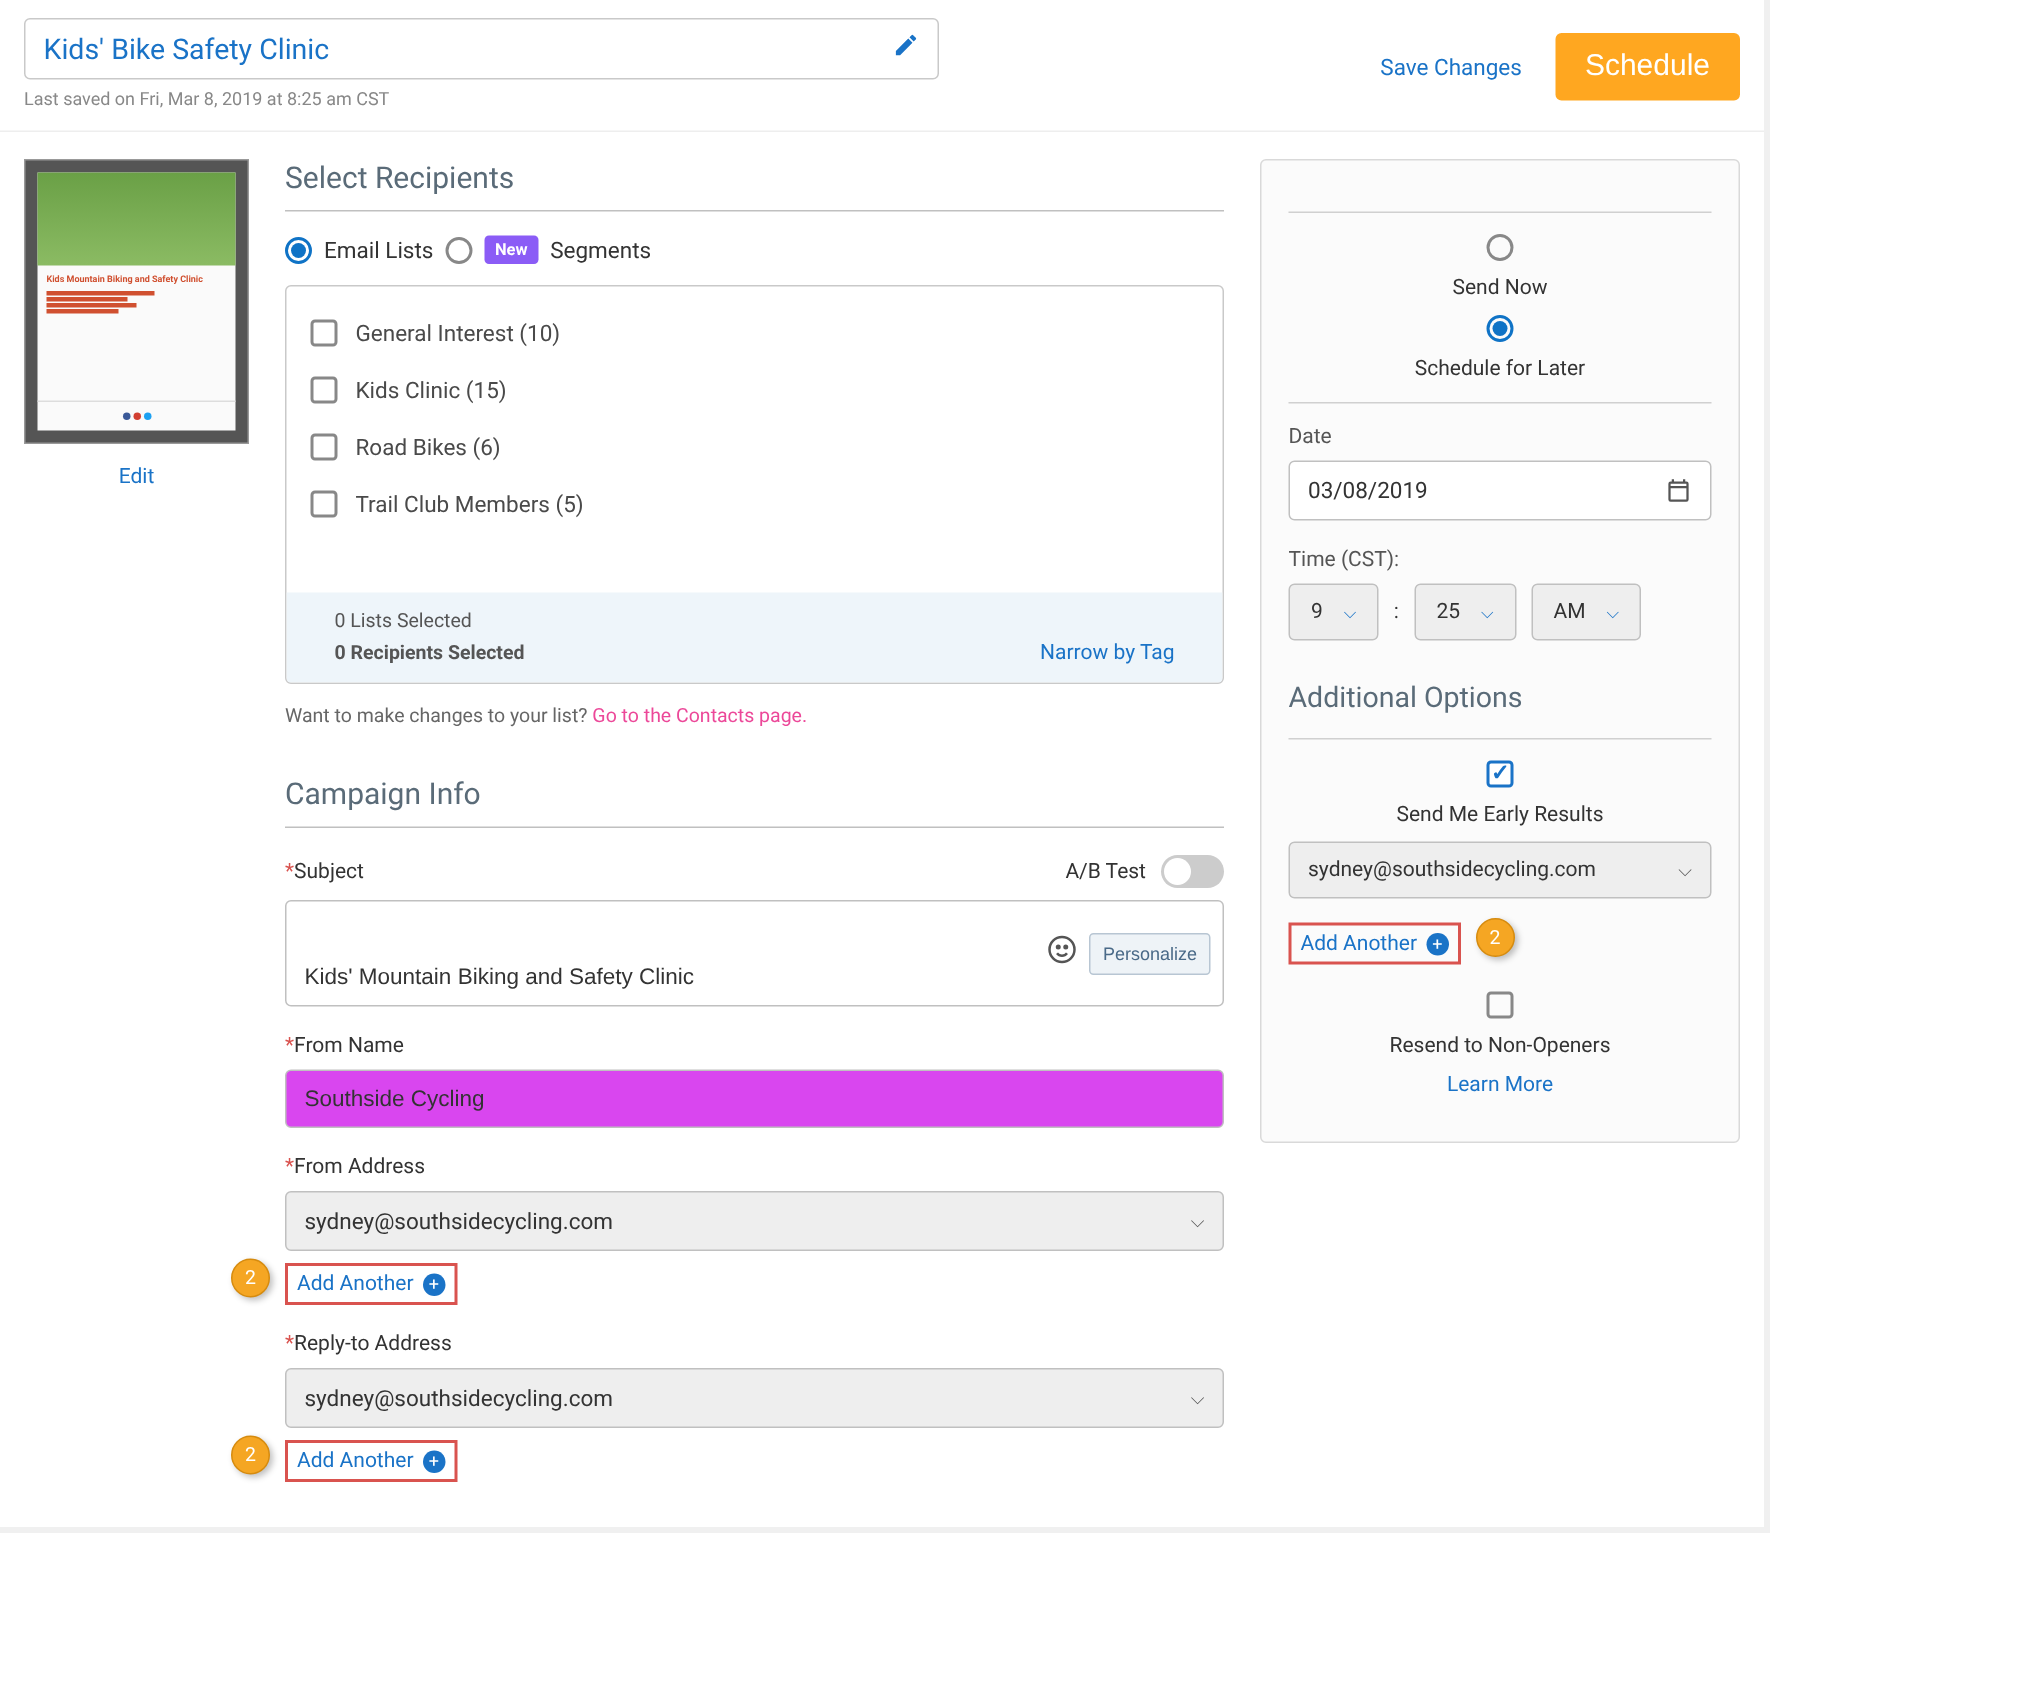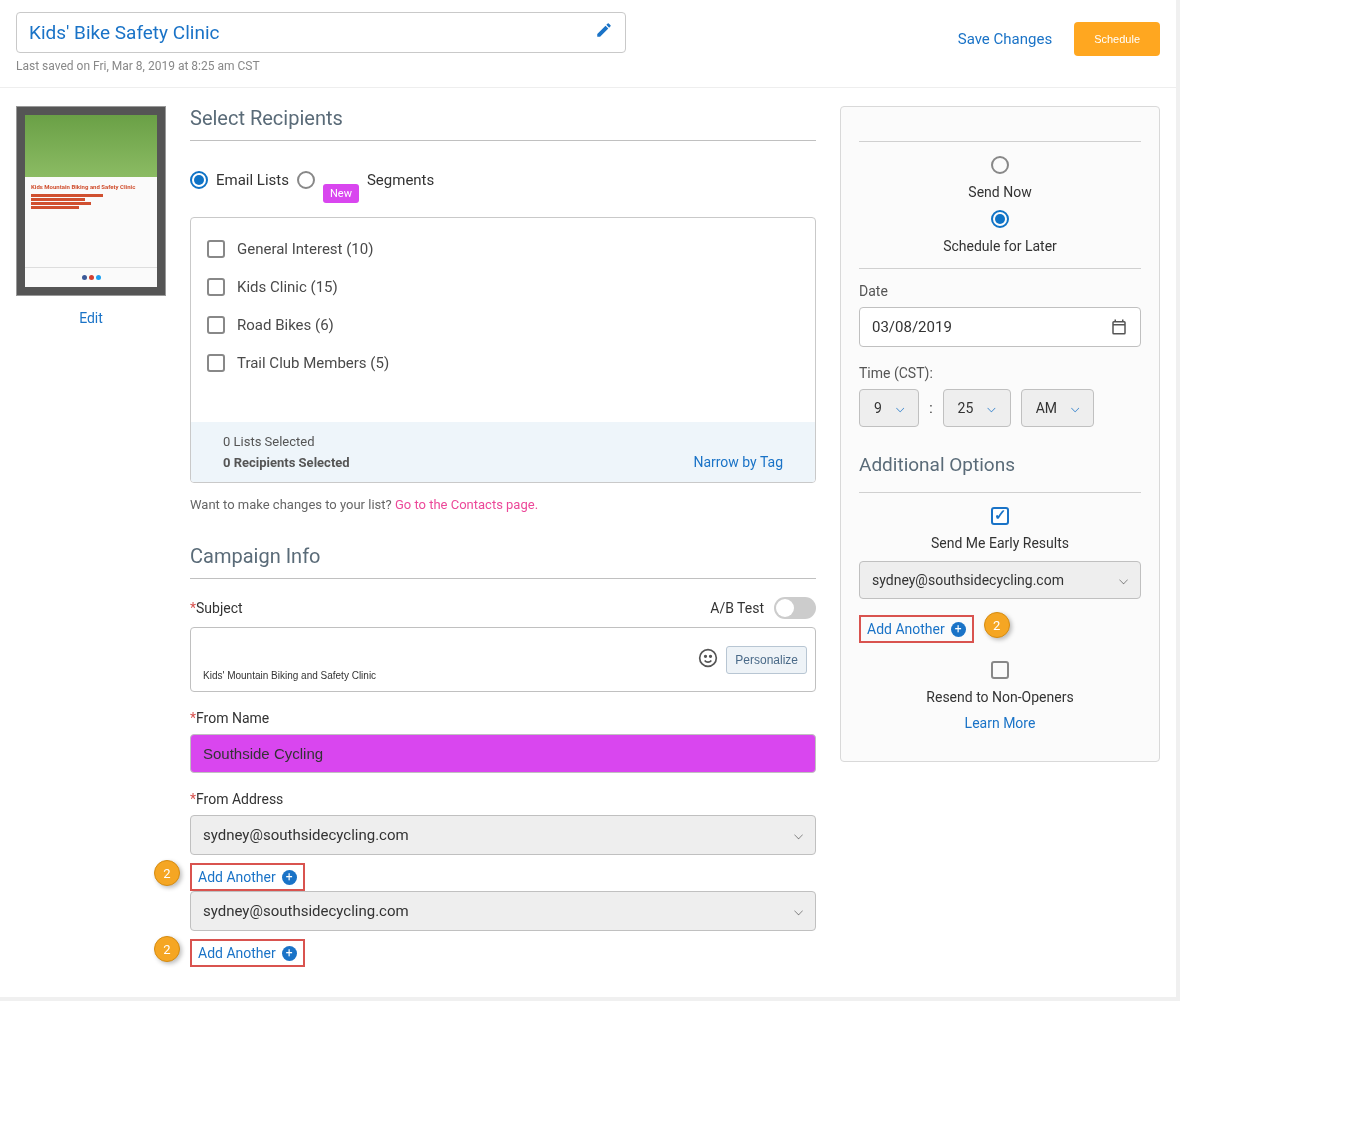--- a/index.html
+++ b/index.html
@@ -48,21 +48,21 @@
     gap: 22px;
     padding-top: 10px;
   }
   .save-link { color: #1a73c7; cursor: pointer; font-size: 15px; }
   .schedule-btn {
     background: #ffa720;
     color: #fff;
     border: none;
     border-radius: 4px;
     padding: 11px 20px;
-    font-size: 11px;
+    font-size: 20px;
     cursor: pointer;
   }
   .divider { border: none; border-top: 1px solid #eee; margin: 14px -16px 0; }
   .body {
     display: flex;
     gap: 24px;
     margin-top: 18px;
   }
   .col-thumb { width: 150px; flex-shrink: 0; }
   .thumb {
@@ -123,27 +123,26 @@
     width: 18px; height: 18px;
     border: 2px solid #0f73c6;
     border-radius: 50%;
     display: flex; align-items: center; justify-content: center;
   }
   .radio-circle.empty { border-color: #888; }
   .radio-dot {
     width: 10px; height: 10px; border-radius: 50%; background: #0f73c6;
   }
   .new-badge {
-    background: #d946ef;
+    background: #8b5cf6;
     color: #fff;
     font-size: 11px;
-    font-weight: normal;
+    font-weight: bold;
     padding: 3px 7px;
     border-radius: 3px;
-    margin-top: 27px;
   }
   .list-box {
     border: 1px solid #c9c9c9;
     border-radius: 4px;
     overflow: hidden;
   }
   .list-items { padding: 12px 10px; }
   .list-item {
     display: flex;
     align-items: center;
@@ -228,21 +227,21 @@
     display: flex;
     align-items: center;
     border: 1px solid #c0c0c0;
     border-radius: 4px;
     padding: 6px 8px 6px 12px;
   }
   .subject-row input {
     flex: 1;
     border: none;
     outline: none;
-    font-size: 10px;
+    font-size: 15px;
     color: #333;
     padding: 4px 0;
     margin-top: 32px;
   }
   .emoji-icon { font-size: 18px; color: #555; margin: 0 8px; cursor:pointer; }
   .personalize-btn {
     background: #eef3f7;
     border: 1px solid #b8c6d3;
     color: #4a6a88;
     font-size: 12px;
@@ -488,20 +487,23 @@
         <span class="chev">⌵</span>
       </div>
       <div class="add-row">
         <span class="callout">2</span>
         <span class="add-another">
           <span>Add Another</span>
           <span class="plus-circle">+</span>
         </span>
       </div>
 
+      <div class="field-label">
+          <span><span class="req">*</span><span>Reply-to Address</span></span>
+        </div>
       <div class="select">
         <span>sydney@southsidecycling.com</span>
         <span class="chev">⌵</span>
       </div>
       <div class="add-row">
         <span class="callout">2</span>
         <span class="add-another">
           <span>Add Another</span>
           <span class="plus-circle">+</span>
         </span>

